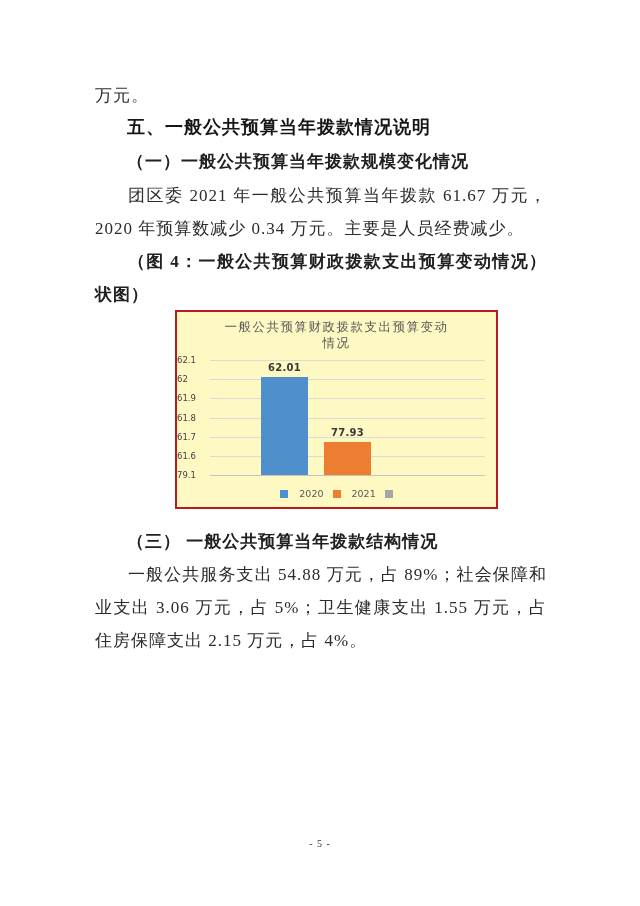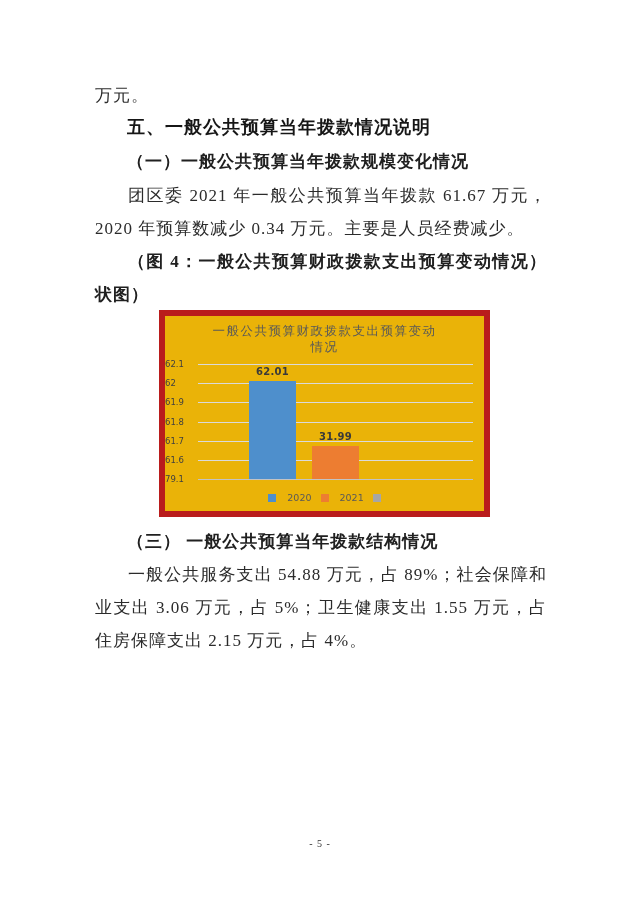--- a/index.html
+++ b/index.html
@@ -35,24 +35,24 @@
     letter-spacing:1px;
   }
   .h-kai{
     font-weight:bold;
     font-size:17px;
     color:#202020;
   }
   
   .chart-box{
     position:absolute;
-    left:159px;top:310px;
+    left:175px;top:310px;
     width:319px;height:195px;
-    border:6px solid #b91c1c;
-    background:#eab308;
+    border:2px solid #b91c1c;
+    background:#fef9c3;
     font-family:"DejaVu Sans","Liberation Sans",sans-serif;
   }
   .chart-title{
     position:absolute;
     left:0;top:7px;width:100%;
     text-align:center;
     font-family:"Liberation Serif","DejaVu Serif",serif;
     font-size:12.5px;
     line-height:16px;
     color:#595959;
@@ -129,21 +129,21 @@
       <div class="ytick" style="left: 0px; top: 101px;">61.8</div>
       <div class="gridline" style="left: 33px; width: 275px; top: 86px;"></div>
       <div class="ytick" style="left: 0px; top: 81px;">61.9</div>
       <div class="gridline" style="left: 33px; width: 275px; top: 67px;"></div>
       <div class="ytick" style="left: 0px; top: 62px;">62</div>
       <div class="gridline" style="left: 33px; width: 275px; top: 48px;"></div>
       <div class="ytick" style="left: 0px; top: 43px;">62.1</div>
       <div class="bar" style="left: 84px; top: 65px; width: 47px; height: 98px; background: rgb(78, 143, 204);"></div>
       <div class="bar-label" style="left: 74px; width: 67px; top: 50px;">62.01</div>
       <div class="bar" style="left: 147px; top: 130px; width: 47px; height: 33px; background: rgb(237, 125, 49);"></div>
-      <div class="bar-label" style="left: 137px; width: 67px; top: 115px;">31.99</div>
+      <div class="bar-label" style="left: 137px; width: 67px; top: 115px;">77.93</div>
       <div class="legend" style="top: 176px;">
         <span class="legend-item">
           <span class="legend-swatch" style="background: rgb(78, 143, 204);"></span>
           <span class="legend-label">2020</span>
         </span>
         <span class="legend-item">
           <span class="legend-swatch" style="background: rgb(237, 125, 49);"></span>
           <span class="legend-label">2021</span>
         </span>
         <span class="legend-item">

